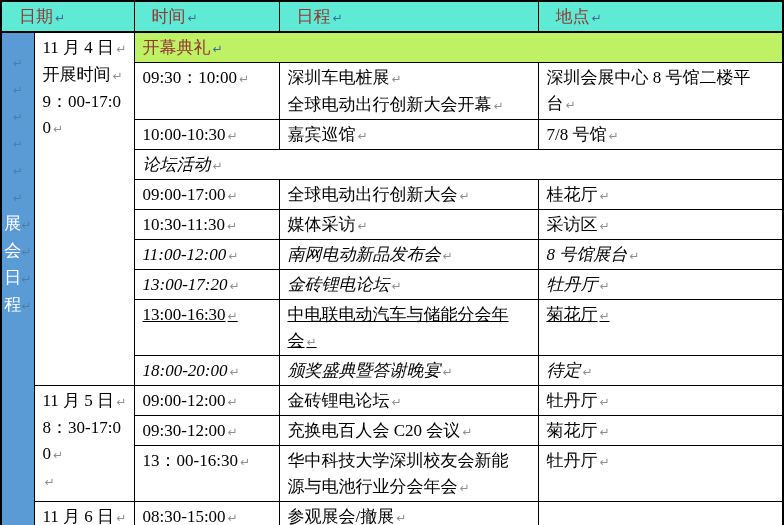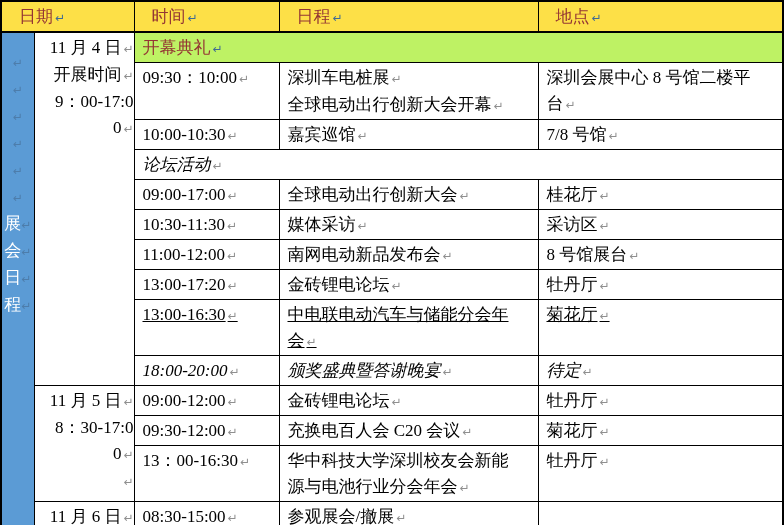--- a/index.html
+++ b/index.html
@@ -18,38 +18,38 @@
     border:1px solid #000;
     vertical-align:top;
     padding:2px 2px 0 8px;
     font-size:17px;font-weight:normal;
     line-height:26px;
     overflow:hidden;
     word-break:break-all;
     text-align:left;
   }
   th{
-    background:#fde047;color:#943634;
+    background:#5eead4;color:#943634;
     height:27px;border-bottom:2px solid #000;padding-left:17px;
   }
   .para{white-space:normal;}
   .pm{
     font-family:"DejaVu Sans",sans-serif;
     font-size:12px;color:#8f8f8f;margin-left:2px;
   }
   th .pm{color:#3e6a94;}
   td.section-blue{background:#bef264;color:#943634;}
   td.section-blue .pm{color:#3e6a94;}
   td.side{
     background:#5b9bd5;color:#ffffff;
     padding:16px 0 0 0;text-align:center;
     line-height:26px;
   }
   td.side .pm{color:#4d7dab;margin-left:0;}
-  td.date{padding-right:0;text-align:right;}
+  td.date{padding-right:0;}
   td.time{}
 </style>
 </head>
 <body>
 
 <div>
   <table class="doc">
     <colgroup>
       <col style="width:33px">
       <col style="width:100px">
@@ -131,32 +131,32 @@
           <td class="time">
             <div class="para">10:30-11:30<span class="pm">↵</span></div>
           </td>
           <td>
             <div class="para">媒体采访<span class="pm">↵</span></div>
           </td>
           <td>
             <div class="para">采访区<span class="pm">↵</span></div>
           </td>
         </tr>
-        <tr style="height: 26px;">
+        <tr style="height: 26px; font-style: italic;">
           <td class="time">
             <div class="para">11:00-12:00<span class="pm">↵</span></div>
           </td>
           <td>
             <div class="para">南网电动新品发布会<span class="pm">↵</span></div>
           </td>
           <td>
             <div class="para">8 号馆展台<span class="pm">↵</span></div>
           </td>
         </tr>
-        <tr style="height: 26px;">
+        <tr style="height: 26px; font-style: italic;">
           <td class="time">
             <div class="para">13:00-17:20<span class="pm">↵</span></div>
           </td>
           <td>
             <div class="para">金砖锂电论坛<span class="pm">↵</span></div>
           </td>
           <td>
             <div class="para">牡丹厅<span class="pm">↵</span></div>
           </td>
         </tr>

